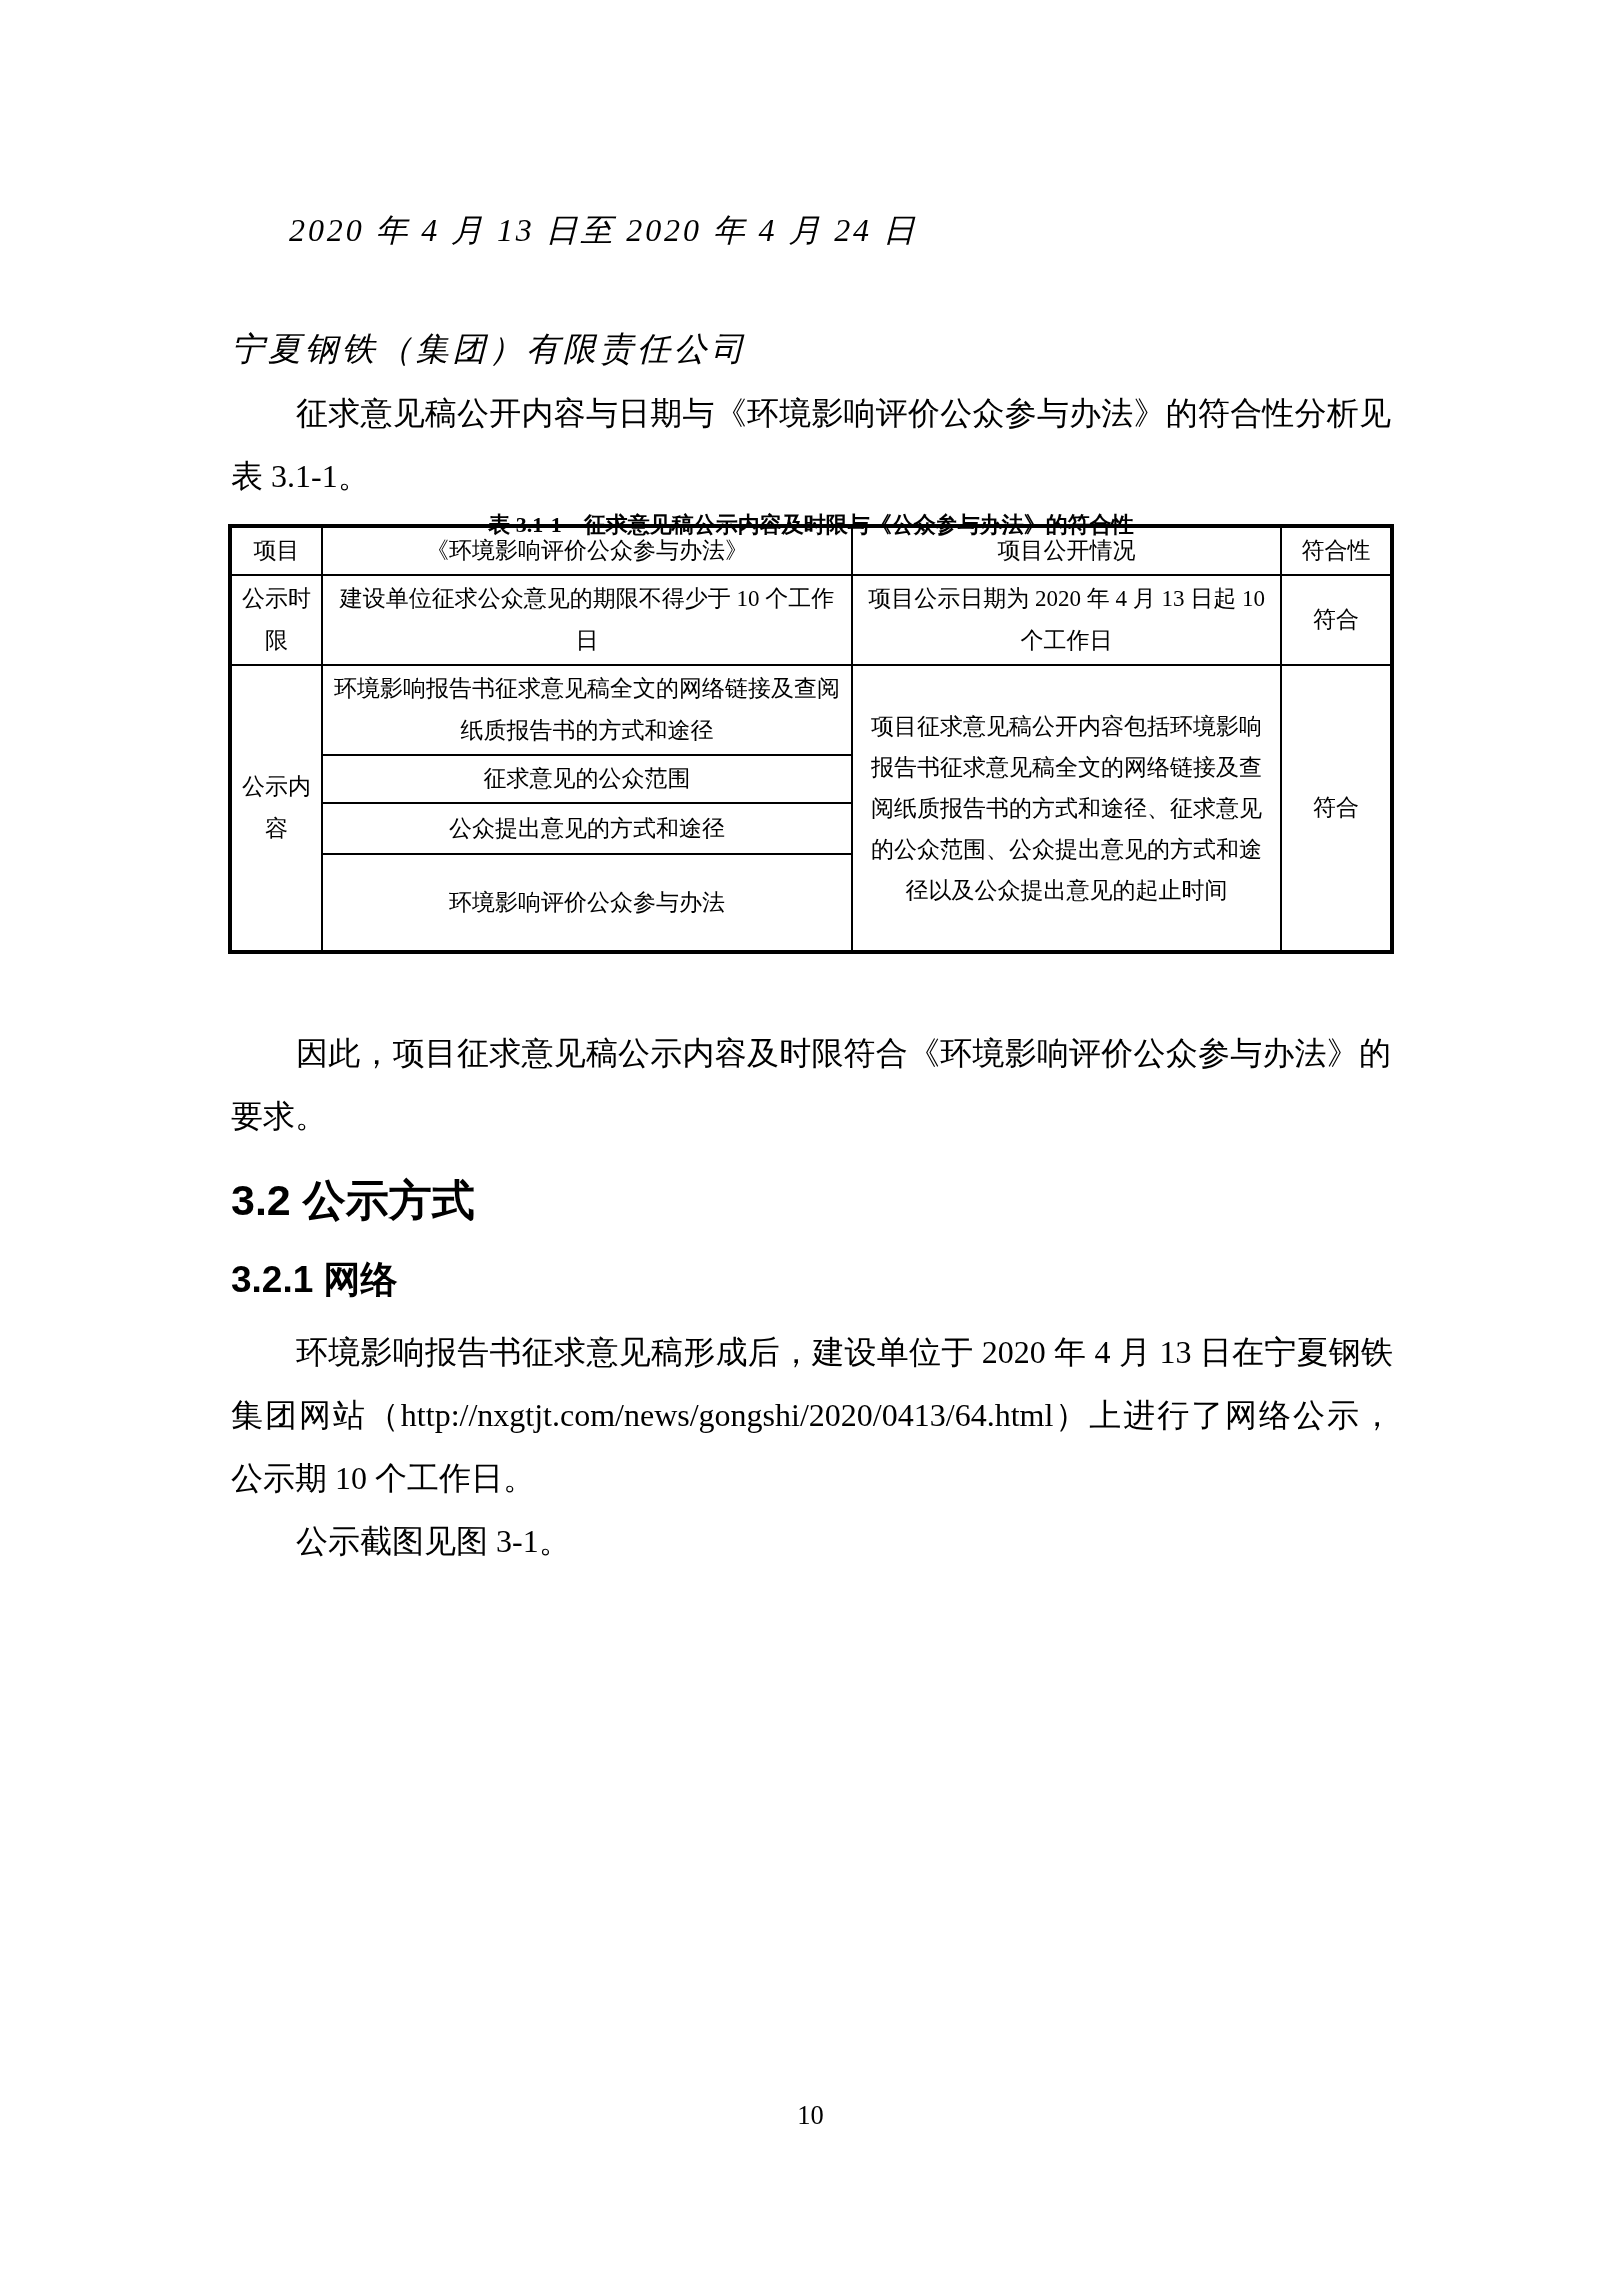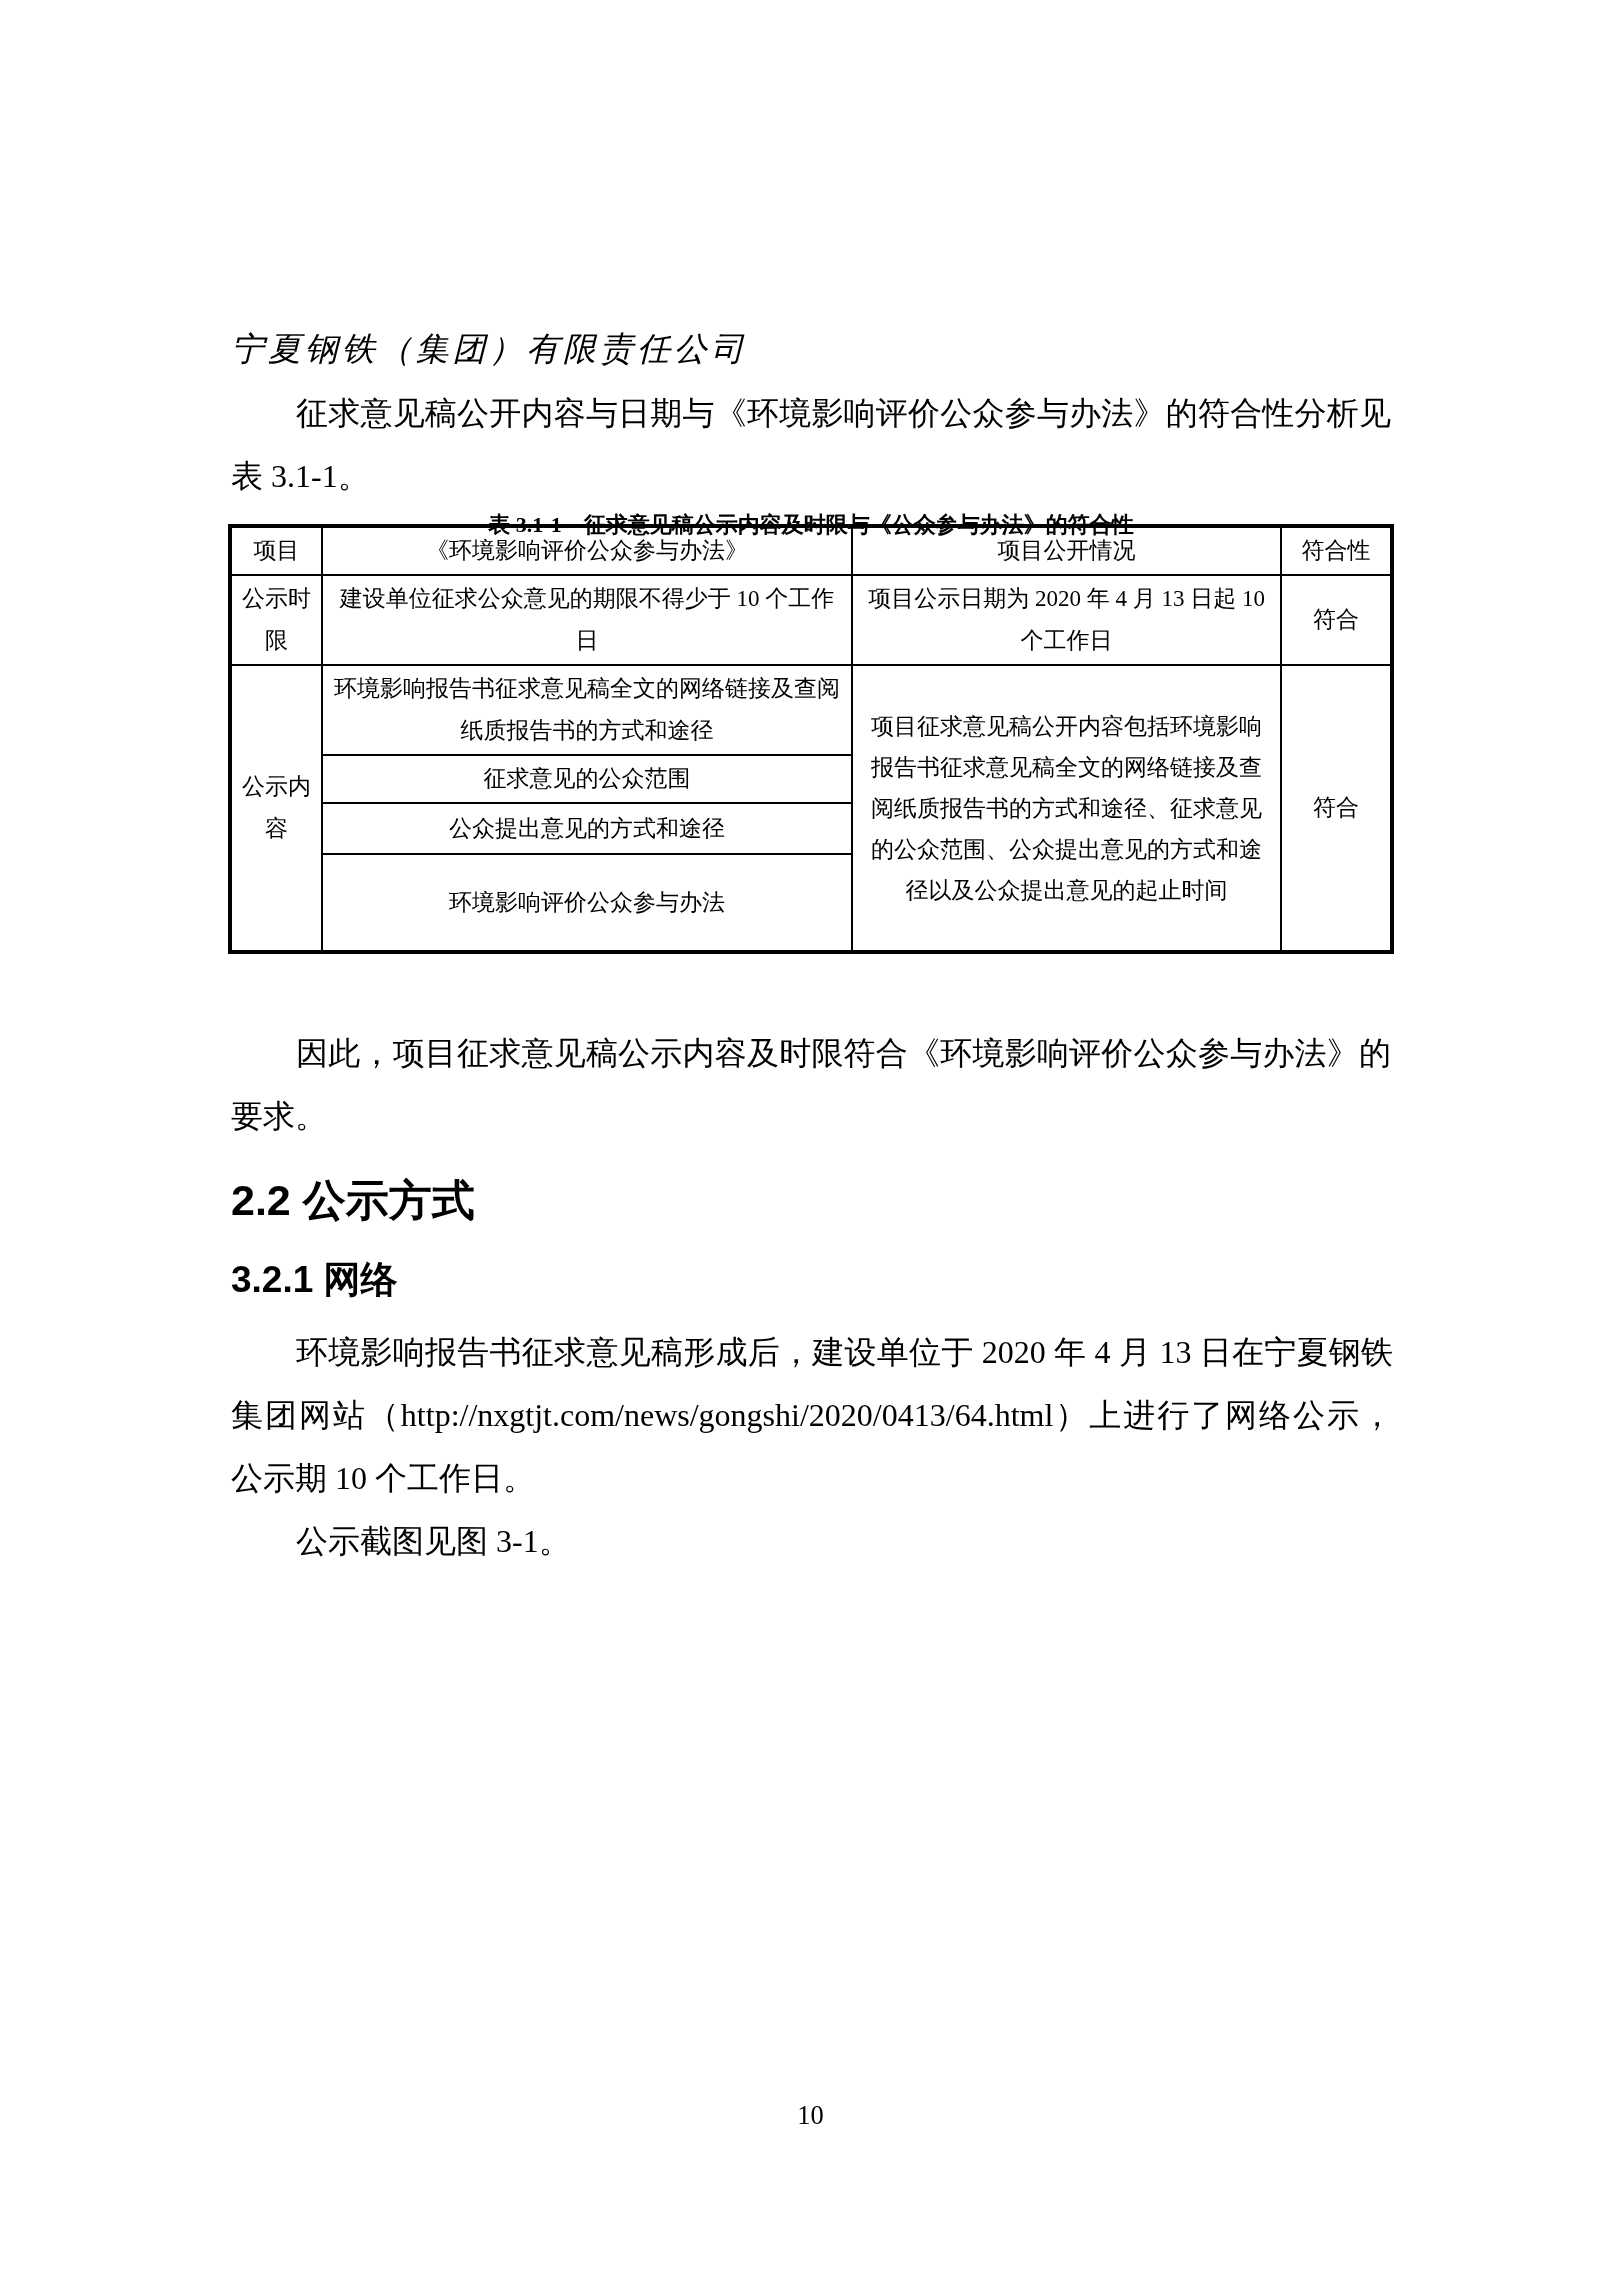--- a/index.html
+++ b/index.html
@@ -81,20 +81,21 @@
     left: 0; top: 2098px; width: 1621px;
     font-size: 26.5px; line-height: 35px;
     text-align: center;
   }
 </style>
 </head>
 <body>
 
 <div class="page">
 
+  <div class="abs date-line">2020 年 4 月 13 日至 2020 年 4 月 24 日</div>
 
   <div class="abs company-line">宁夏钢铁（集团）有限责任公司</div>
 
   <div class="abs body-text indent para-compliance">征求意见稿公开内容与日期与《环境影响评价公众参与办法》的符合性分析见表 3.1-1。</div>
 
   <div class="abs table-caption">表 3.1-1　征求意见稿公示内容及时限与《公众参与办法》的符合性</div>
 
   <table class="compliance">
     <colgroup>
       <col style="width:92px">
@@ -128,21 +129,21 @@
       <td>公众提出意见的方式和途径</td>
     </tr>
     <tr class="r2d">
       <td>环境影响评价公众参与办法</td>
     </tr>
   </tbody>
     </table>
 
   <div class="abs body-text indent para-conclusion">因此，项目征求意见稿公示内容及时限符合《环境影响评价公众参与办法》的要求。</div>
 
-  <div class="abs heading-2">2.2 公示方式</div>
+  <div class="abs heading-2">3.2 公示方式</div>
 
   <div class="abs heading-3">3.2.1 网络</div>
 
   <div class="abs body-text indent para-network">环境影响报告书征求意见稿形成后，建设单位于 2020 年 4 月 13 日在宁夏钢铁集团网站（http://nxgtjt.com/news/gongshi/2020/0413/64.html）上进行了网络公示，公示期 10 个工作日。</div>
 
   <div class="abs body-text indent para-figure">公示截图见图 3-1。</div>
 
   <div class="abs page-number">10</div>
 
 </div>

